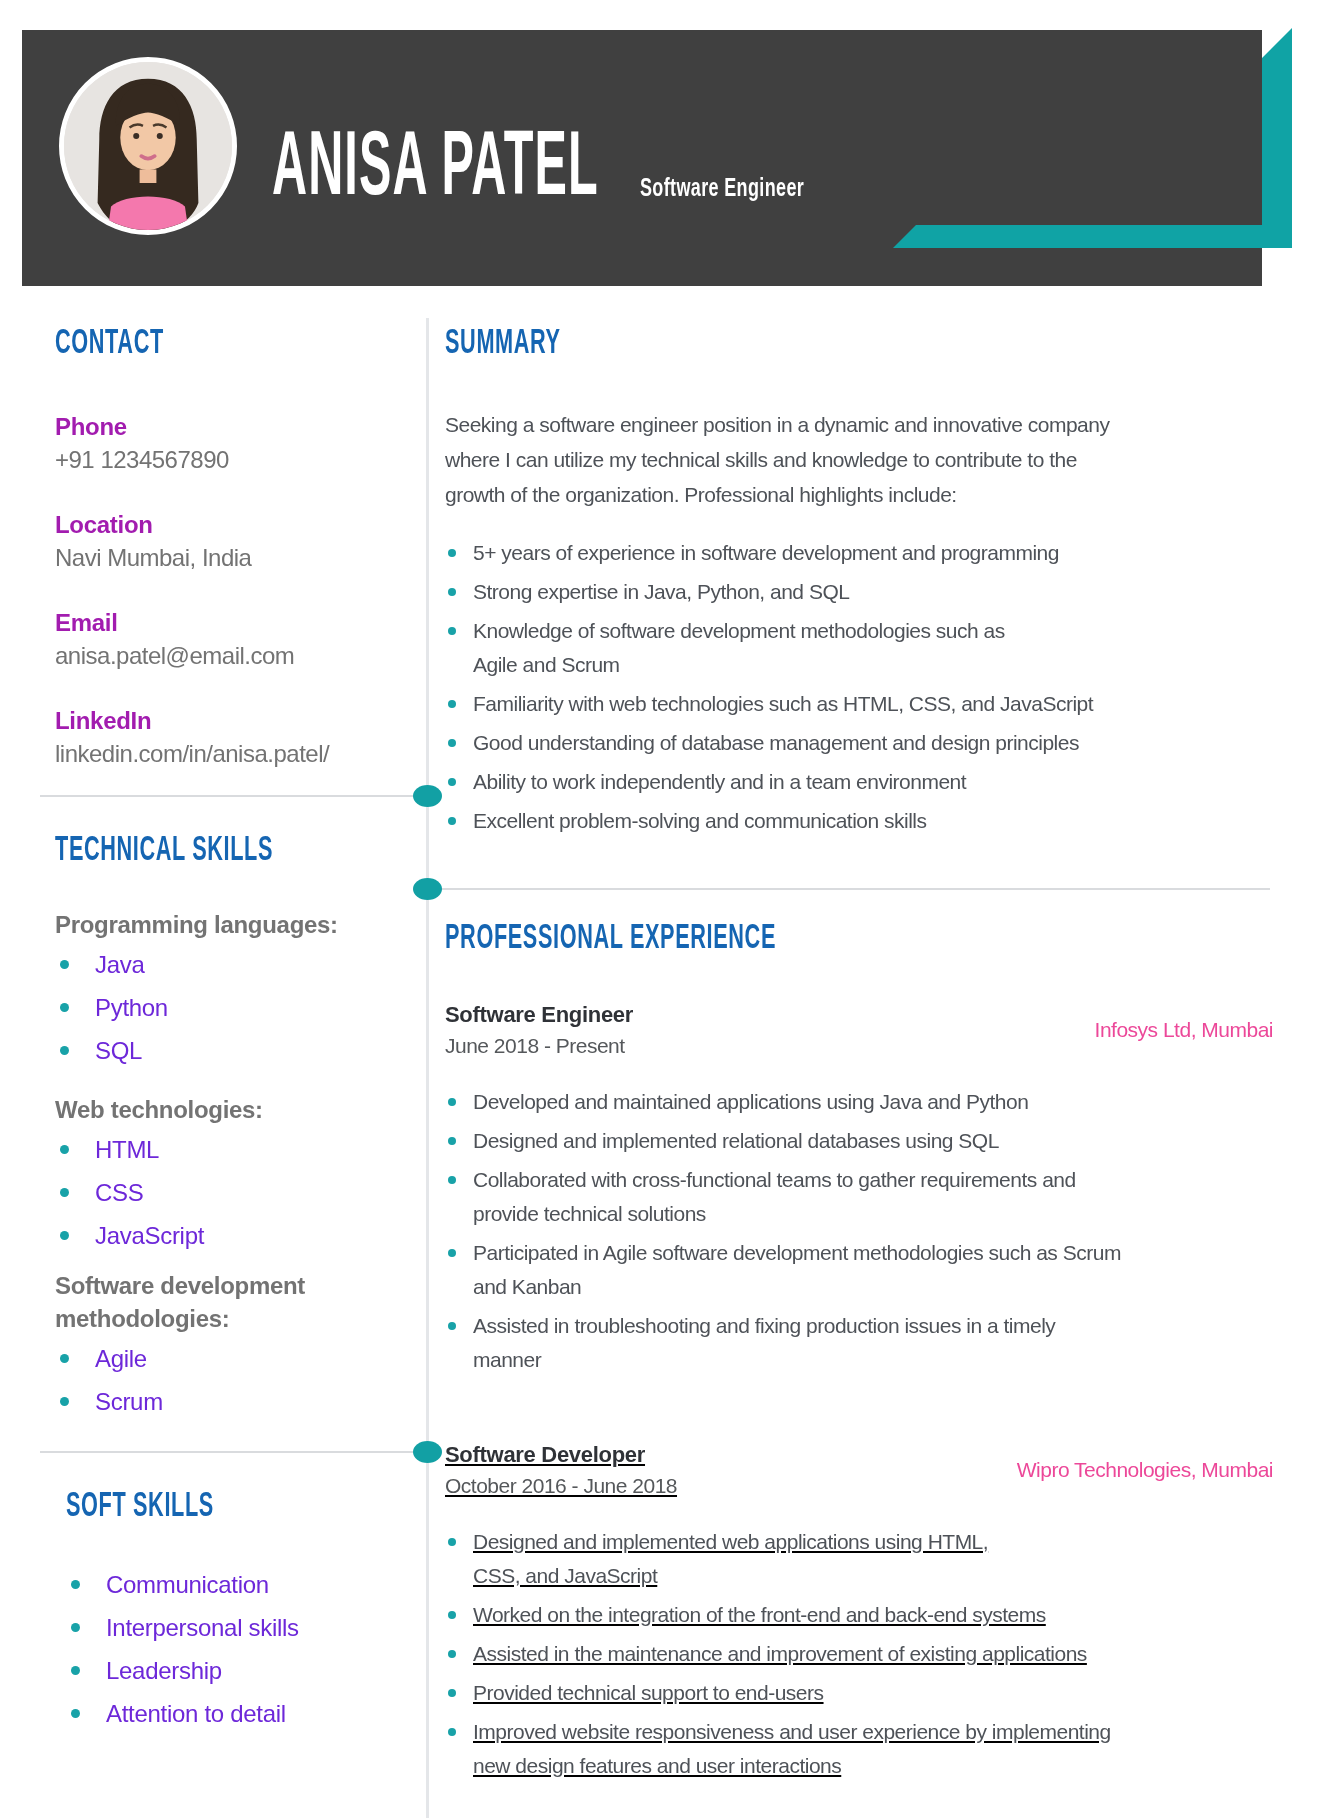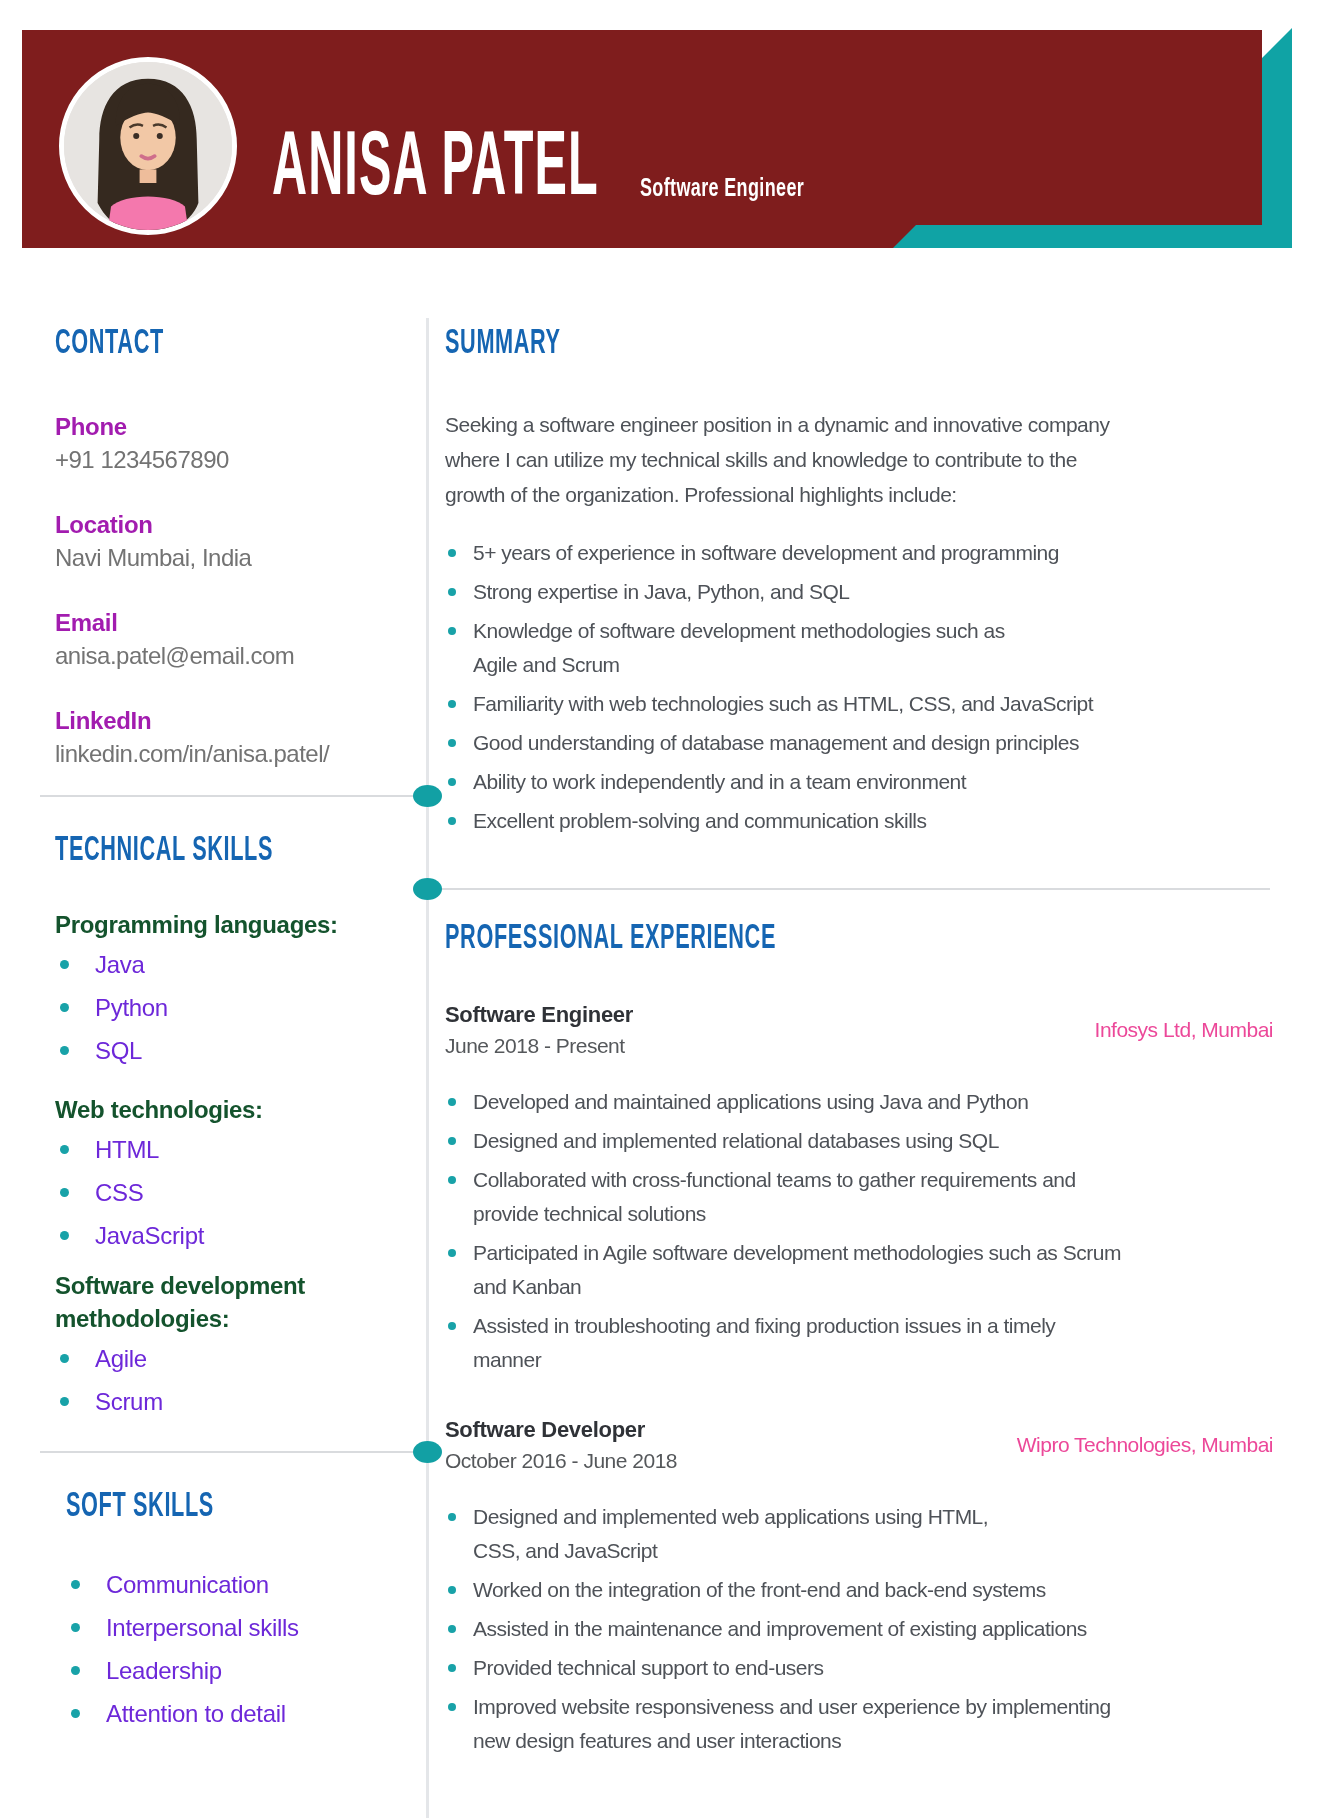--- a/index.html
+++ b/index.html
@@ -1,20 +1,20 @@
 <!DOCTYPE html>
 <html><head>
 <meta charset="utf-8">
 <style>
   html,body{margin:0;padding:0;background:#ffffff;}
   .page{position:relative;width:1320px;height:1818px;background:#ffffff;overflow:hidden;
         font-family:"Liberation Sans","DejaVu Sans",sans-serif;}
 
   
-  .banner-blue{position:absolute;left:22px;top:30px;width:1240px;height:218px;background:#7f1d1d;}
+  .banner-blue{position:absolute;left:22px;top:30px;width:1240px;height:256px;background:#404040;}
   .ribbon{position:absolute;left:885px;top:20px;width:412px;height:232px;}
   .avatar{position:absolute;left:37px;top:27px;width:178px;height:178px;border-radius:50%;
           border:5px solid #ffffff;box-sizing:border-box;overflow:hidden;background:#e7e4e1;}
   .avatar svg{display:block;width:100%;height:100%;}
   .name{position:absolute;left:250px;top:88px;color:#ffffff;font-size:90px;line-height:90px;
         font-weight:800;letter-spacing:2px;transform:scaleX(0.54);transform-origin:left top;white-space:nowrap;}
   .subtitle{position:absolute;left:618px;top:145px;color:#ffffff;font-size:25px;line-height:25px;
         font-weight:700;letter-spacing:0.5px;transform:scaleX(0.72);transform-origin:left top;white-space:nowrap;}
 
   
@@ -35,38 +35,38 @@
   .g-exp{left:445px;top:920px;width:828px;}
 
   h2.sec-title{margin:0;font-size:35px;line-height:32px;font-weight:800;color:#1565b2;
         letter-spacing:1px;transform:scaleX(0.62);transform-origin:left top;white-space:nowrap;}
 
   
   .c-item{margin-top:32px;}
   .c-item.first{margin-top:53px;}
   .c-label{font-size:24px;line-height:33px;font-weight:700;color:#a21caf;letter-spacing:-0.3px;}
   .c-value{font-size:24px;line-height:33px;color:#737373;letter-spacing:-0.5px;}
-  .skill-label{font-size:24px;line-height:33px;font-weight:700;color:#14532d;letter-spacing:-0.3px;white-space:pre-line;}
+  .skill-label{font-size:24px;line-height:33px;font-weight:700;color:#737373;letter-spacing:-0.3px;white-space:pre-line;}
   .sl-1{margin-top:44px;} .sl-2{margin-top:21px;} .sl-3{margin-top:12px;}
   ul.side-list{list-style:none;margin:2px 0 0 0;padding:0;}
   ul.side-list li{position:relative;padding-left:40px;font-size:24px;line-height:43px;
         color:#6d28d9;letter-spacing:-0.3px;}
   ul.side-list li::before{content:"";position:absolute;left:5px;top:17px;width:9px;height:9px;
         border-radius:50%;background:#18a2a8;}
   ul.soft-list{margin-top:43px;}
 
   
   .intro{margin:50px 0 0 0;font-size:21px;line-height:35px;color:#4e5258;letter-spacing:-0.5px;white-space:pre-line;}
   ul.main-list{list-style:none;margin:24px 0 0 0;padding:0;}
   ul.main-list li{position:relative;padding-left:28px;margin-bottom:5px;font-size:21px;line-height:34px;
         color:#4e5258;letter-spacing:-0.5px;white-space:pre-line;}
   ul.main-list li::before{content:"";position:absolute;left:3px;top:13px;width:8px;height:8px;
         border-radius:50%;background:#18a2a8;}
   .job{margin-top:47px;}
-  .job.second{margin-top:37px;}
+  .job.second{margin-top:62px;text-decoration:underline;}
   .job-head{position:relative;}
   .role{font-size:22px;line-height:31px;font-weight:700;color:#2f3237;letter-spacing:-0.3px;}
   .dates{font-size:21px;line-height:31px;color:#55585b;letter-spacing:-0.5px;}
   .company{position:absolute;right:0;top:19px;font-size:21px;color:#ec4899;letter-spacing:-0.5px;}
 </style>
 </head>
 <body>
 
 <div class="page">
 

